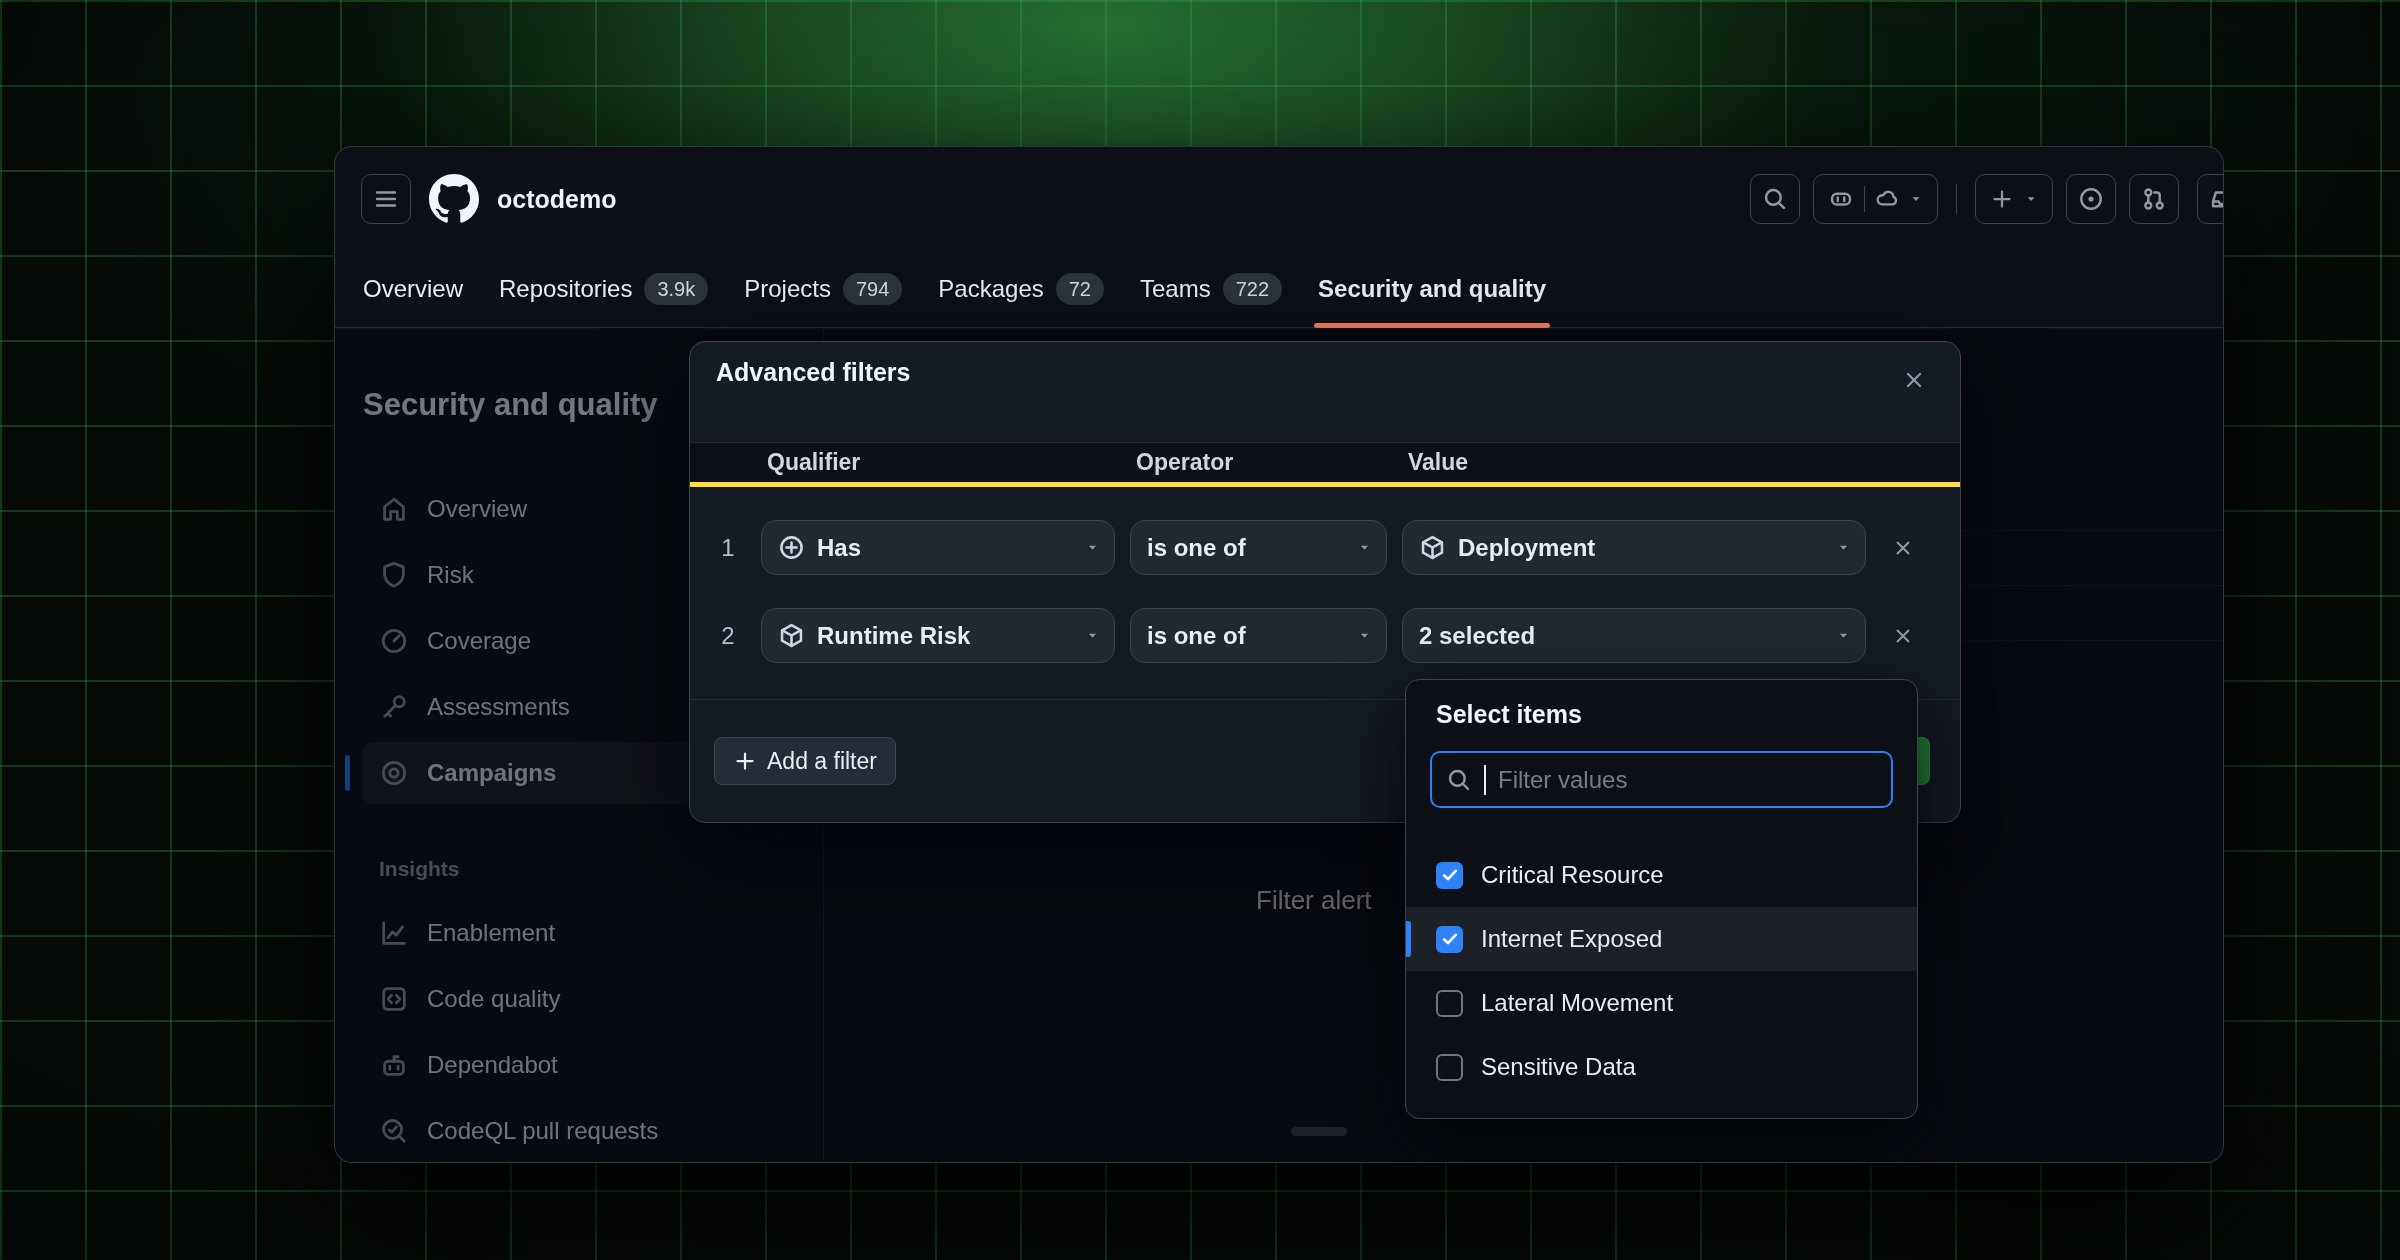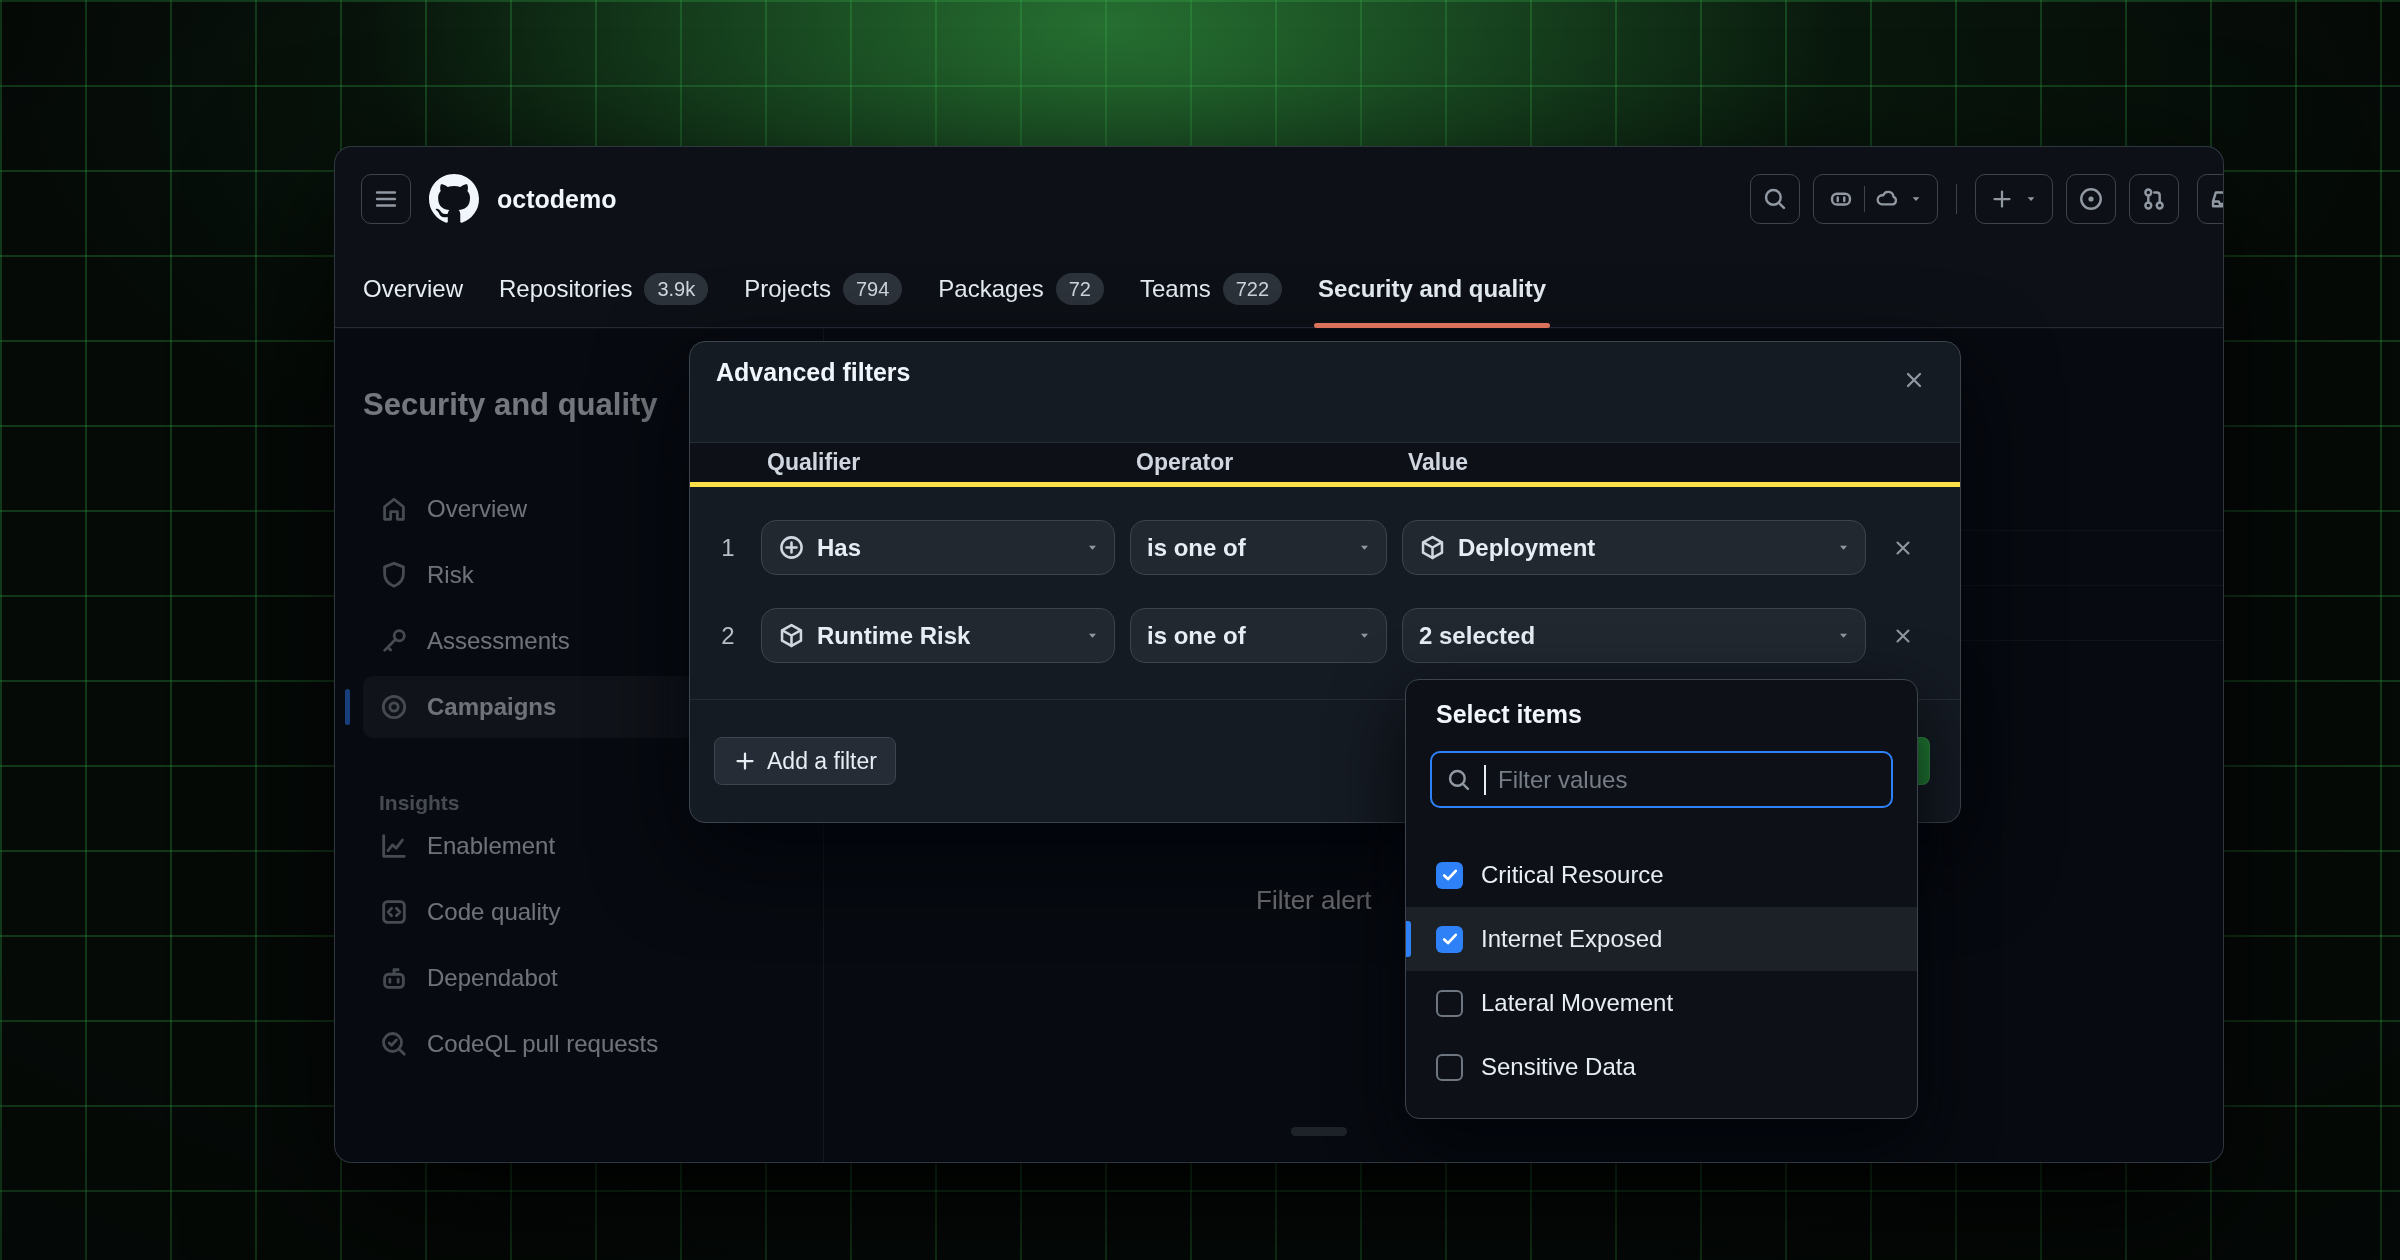--- a/index.html
+++ b/index.html
@@ -50,21 +50,21 @@
   .tab.active::after{ content:""; position:absolute; left:14px; right:14px; bottom:-1px; height:5px; border-radius:3px; background:#f78166; }
   .counter{ background:#2d333b; color:#d1d7e0; font-size:20px; line-height:1; padding:6px 13px; border-radius:20px; }
   
   .content{ position:absolute; top:182px; left:0; right:0; bottom:0; display:flex; }
   .sidebar{ width:489px; border-right:1px solid #262c36; padding:56px 20px 0 28px; position:relative; }
   .sb-heading{ font-size:31px; font-weight:600; color:#f0f6fc; line-height:40px; margin-bottom:53px; white-space:nowrap; }
   .nav-item{ position:relative; height:62px; margin-bottom:4px; border-radius:10px; display:flex; align-items:center; gap:18px; padding:0 16px; font-size:24px; color:#e6edf3; cursor:pointer; }
   .nav-item .nv-ic{ color:#9198a1; display:flex; flex:none; }
   .nav-item.active{ background:rgba(101,109,118,.22); font-weight:600; }
   .nav-item.active::before{ content:""; position:absolute; left:-18px; top:13px; width:5px; height:36px; border-radius:3px; background:#2f81f7; }
-  .sb-section{ font-size:21px; font-weight:600; color:#9198a1; padding-left:16px; margin-top:53px; }
+  .sb-section{ font-size:21px; font-weight:600; color:#9198a1; padding-left:16px; margin-top:53px; margin-bottom:21px; }
   .main{ flex:1; position:relative; }
   .main .faint-line{ position:absolute; left:0; right:0; height:1px; background:rgba(240,246,252,0.09); }
   .dim-text{ position:absolute; left:432px; top:556px; font-size:26px; color:#e5e5e5; }
   .drag-pill{ position:absolute; left:467px; top:798px; width:56px; height:9px; border-radius:5px; background:#3d444d; cursor:pointer; }
   
   .overlay{ position:absolute; top:182px; left:0; right:0; bottom:0; background:rgba(1,4,9,0.52); z-index:5; }
   
   .modal{ position:absolute; left:354px; top:194px; width:1272px; height:482px; background:#151b23; border:1px solid #3d444d; border-radius:16px; box-shadow:0 32px 90px rgba(1,4,9,.85); z-index:10; }
   .modal-hd{ height:100px; display:flex; align-items:flex-start; padding:16px 24px 0 26px; }
   .modal-title{ font-size:25px; font-weight:600; color:#f0f6fc; }
@@ -212,20 +212,29 @@
         <span class="nv-ic">
             <svg width="30" height="30" viewBox="0 0 16 16" class="icon-svg">
               <path d="M8 1.8 13 3.7v3.8c0 3.3-2 5.3-5 6.5-3-1.2-5-3.2-5-6.5V3.7Z"></path>
             </svg>
           </span>
         <span>Risk</span>
       </div>
       <div class="nav-item">
         <span class="nv-ic">
             <svg width="30" height="30" viewBox="0 0 16 16" class="icon-svg">
+              <circle cx="8" cy="8" r="5.7"></circle>
+              <path d="M8 8l2.8-2.8"></path>
+            </svg>
+          </span>
+        <span>Coverage</span>
+      </div>
+      <div class="nav-item">
+        <span class="nv-ic">
+            <svg width="30" height="30" viewBox="0 0 16 16" class="icon-svg">
               <circle cx="10.8" cy="5.2" r="2.7"></circle>
               <path d="M8.9 7.1 3 13M4.7 11.3l1.5 1.5"></path>
             </svg>
           </span>
         <span>Assessments</span>
       </div>
       <div class="nav-item active">
         <span class="nv-ic">
             <svg width="30" height="30" viewBox="0 0 16 16" class="icon-svg">
               <circle cx="8" cy="8" r="5.7"></circle>

